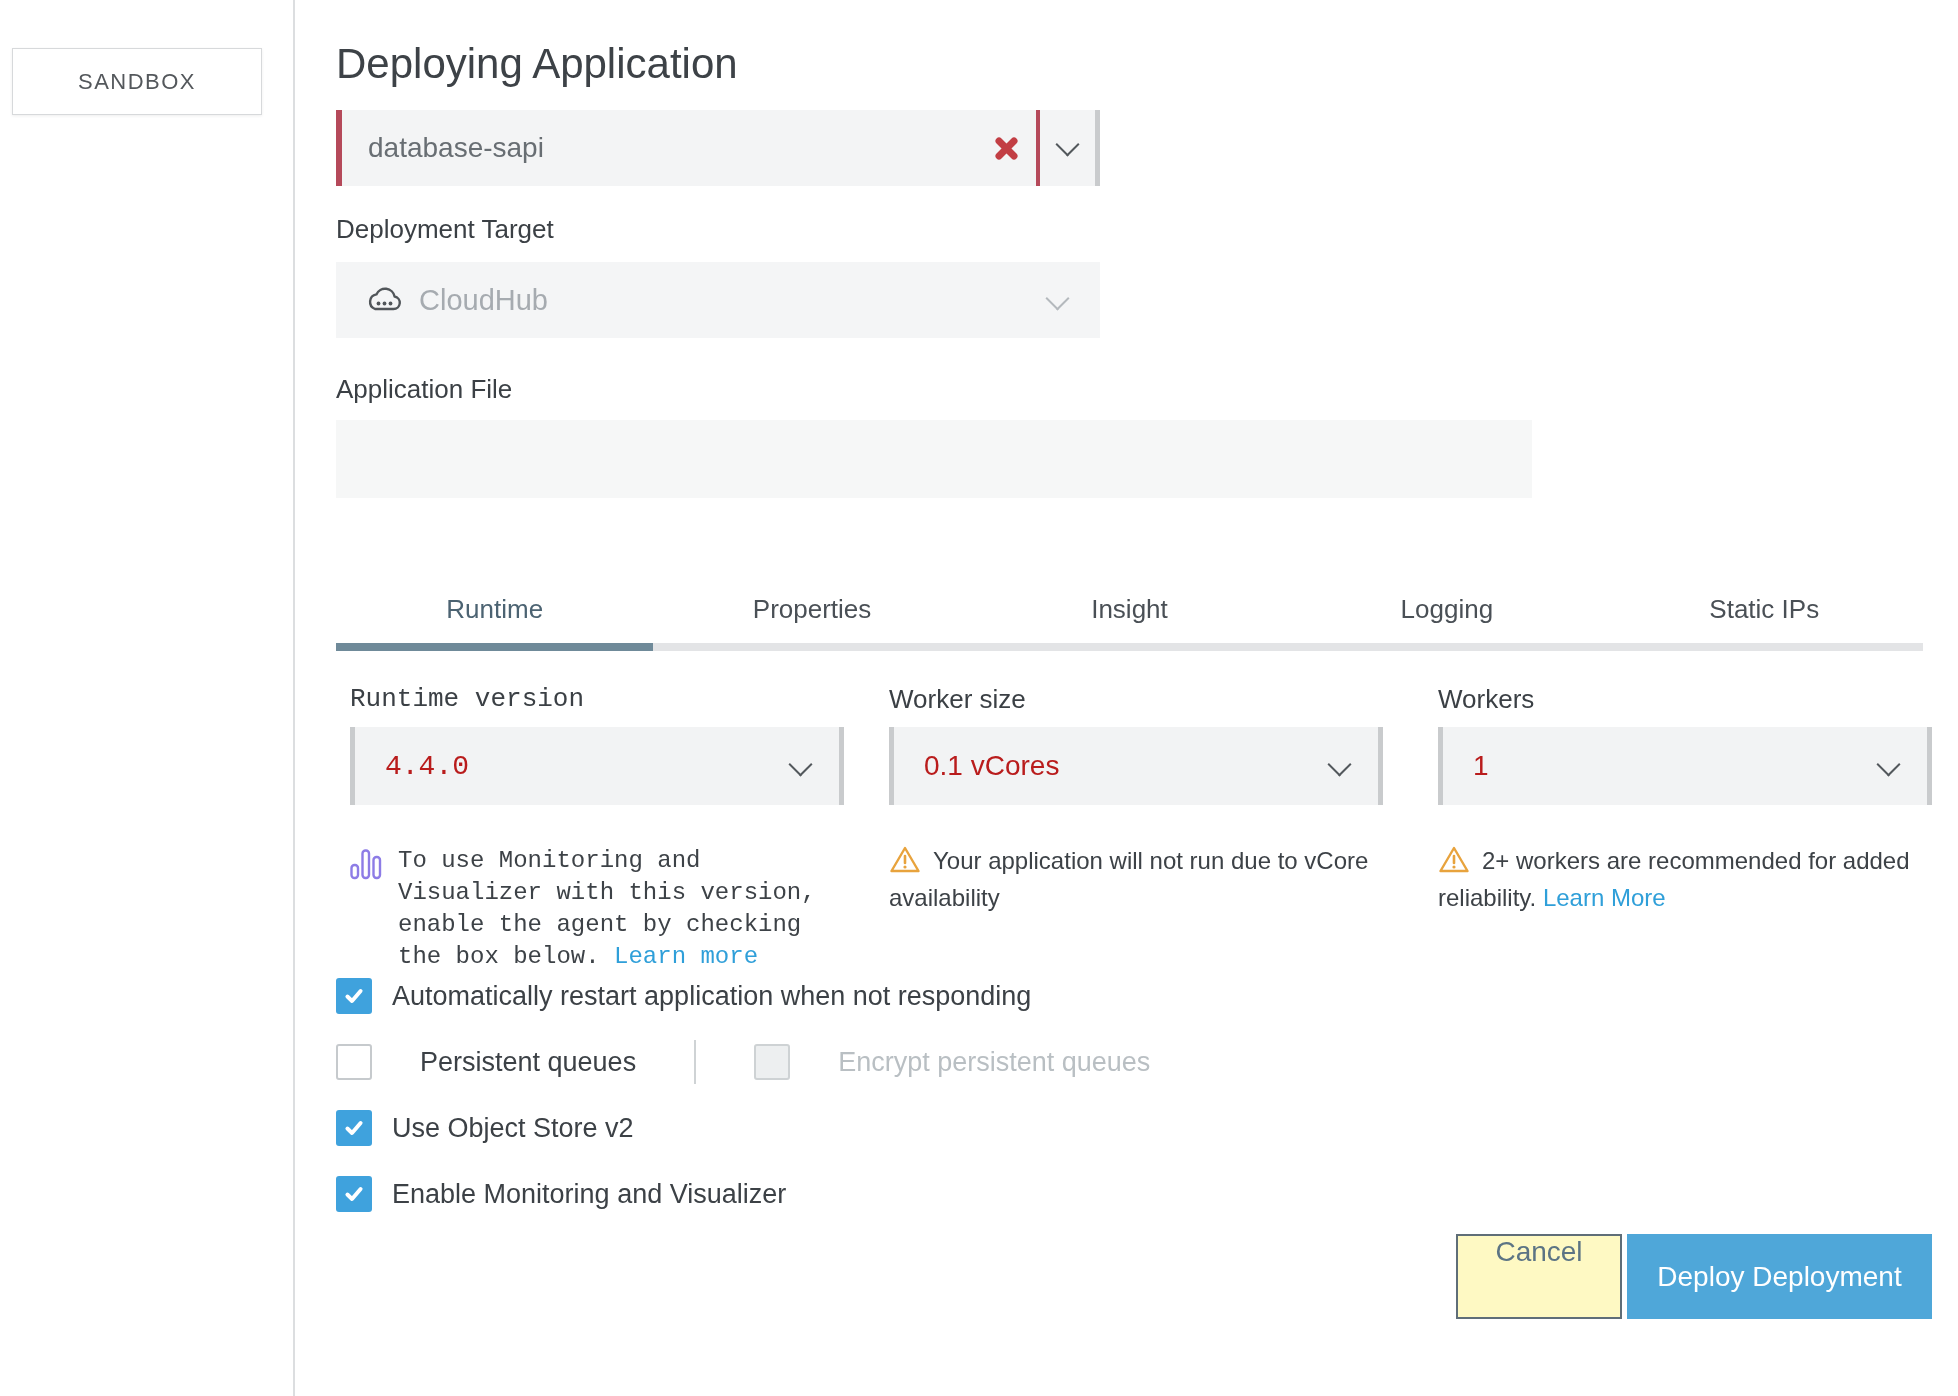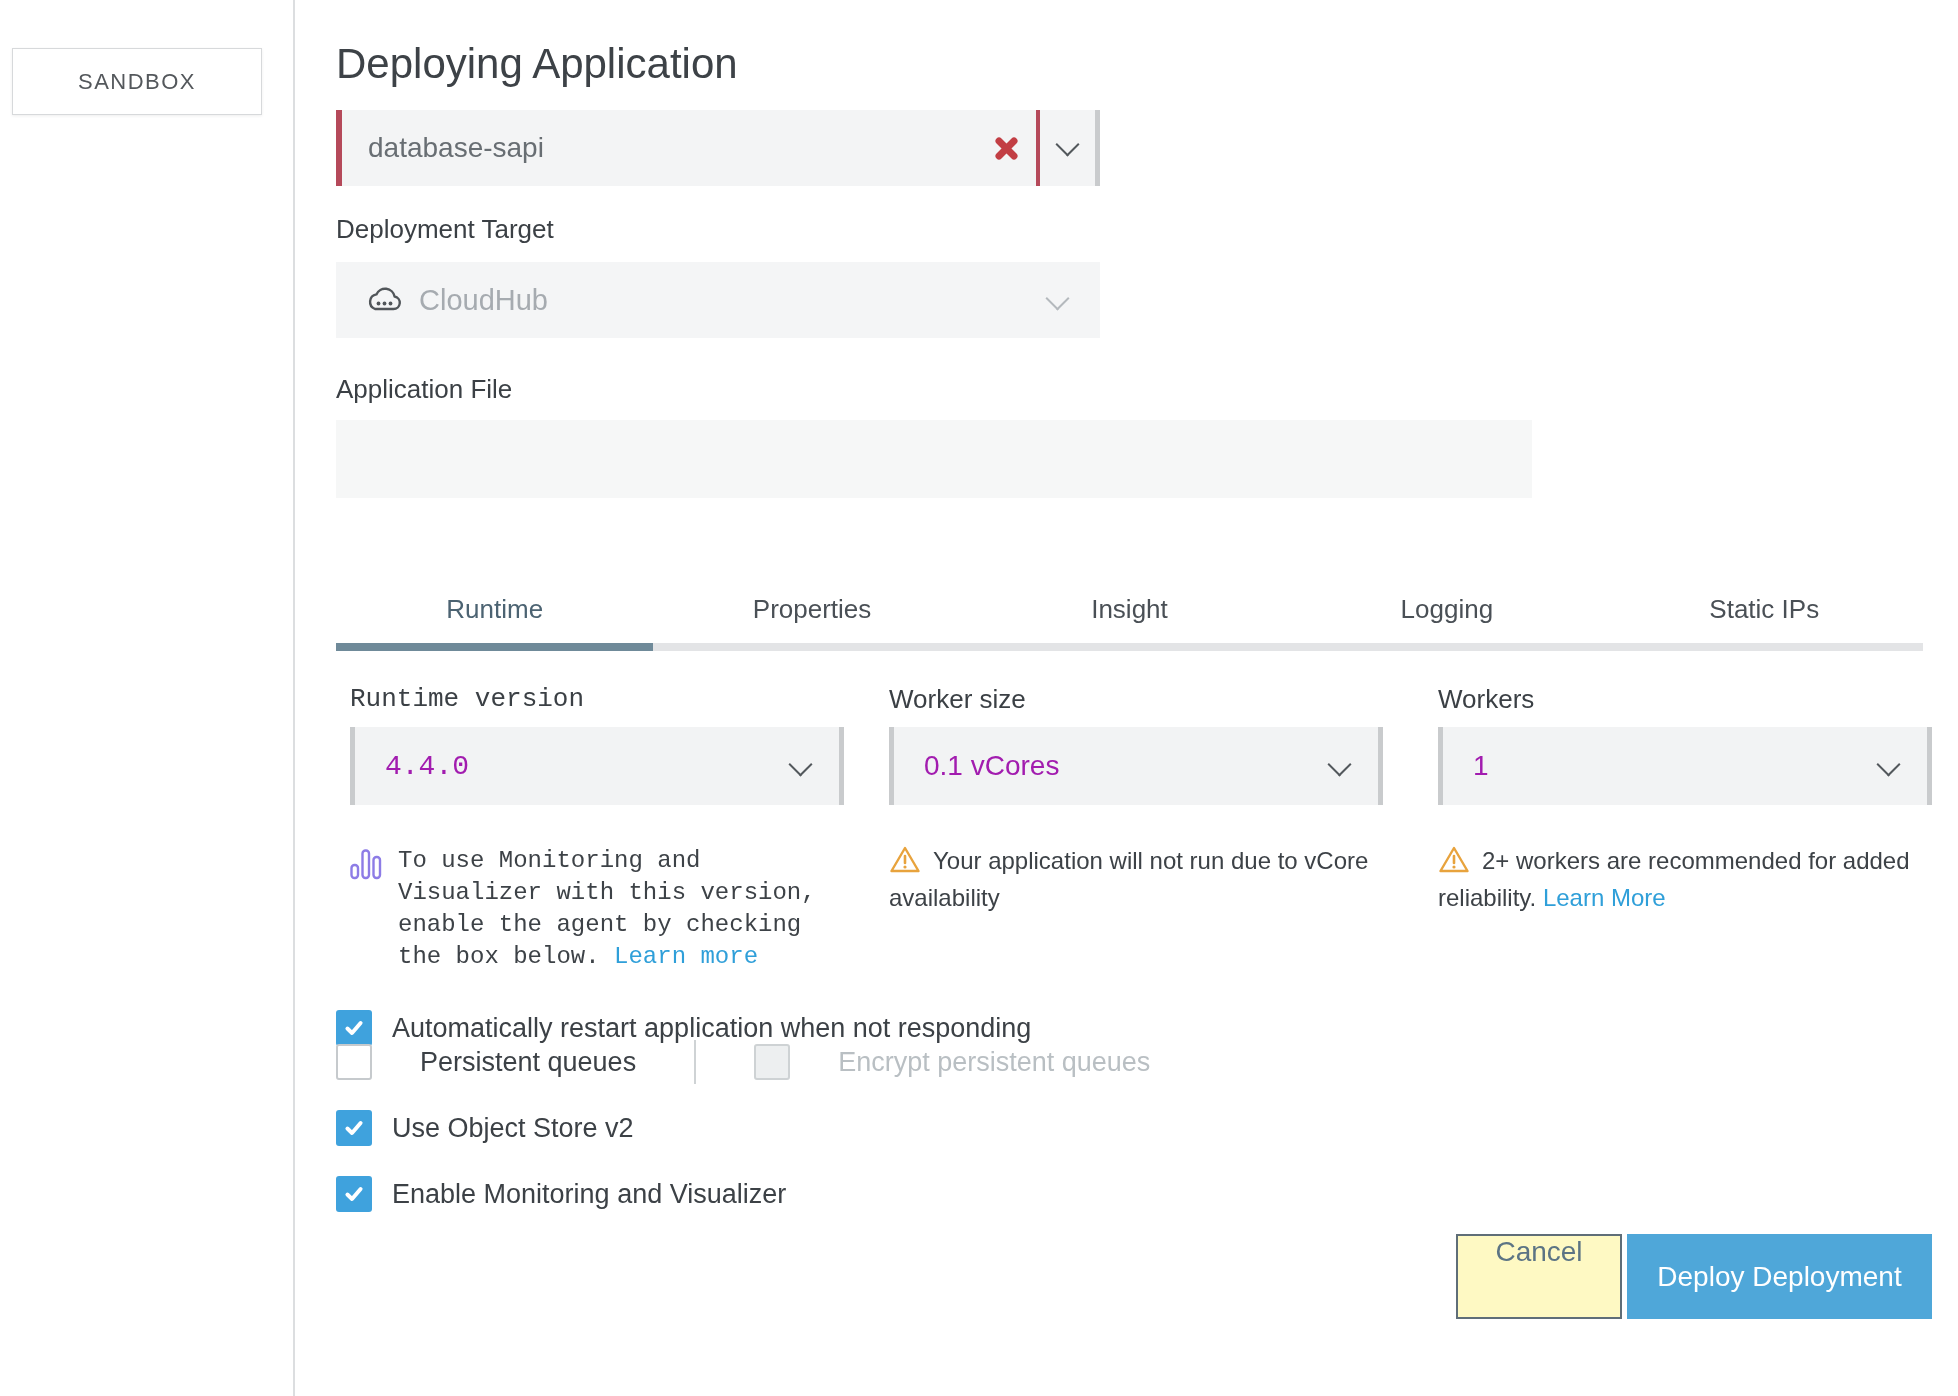--- a/index.html
+++ b/index.html
@@ -58,21 +58,21 @@
   .tab-track{left:336px;top:643px;width:1587px;height:8px;background:#e3e4e6;}
   .tab-track .active-seg{width:20%;height:8px;background:#6f8a99;}
 
   
   .col1{left:350px;font-family:Liberation Mono, monospace;} .col2{left:889px;} .col3{left:1438px;}
   .col-label{top:684px;width:494px;}
   .select{
     top:727px;width:494px;height:78px;background:#f2f3f4;box-sizing:border-box;
     border-left:5px solid #c9cbcd;border-right:5px solid #c9cbcd;
     display:flex;align-items:center;padding-left:30px;position:absolute;
-    font-size:28px;color:#a21caf;
+    font-size:28px;color:#b91c1c;
   }
   .select .chev{position:absolute;right:30px;top:37px;}
 
   
   .note{top:845px;width:500px;font-size:24px;line-height:32px;color:#3d4247;}
   .note .icon-inline{display:inline-block;vertical-align:-5px;margin-right:12px;}
   .note-flex{display:flex;gap:16px;}
   .link{color:#2f9fd9;cursor:pointer;}
 
   
@@ -194,21 +194,21 @@
 <div class="abs note col3">
   <span class="icon-inline">
     <svg width="32" height="29" viewBox="0 0 32 29">
       <path d="M16 3 L29.5 26 H2.5 Z" fill="none" stroke="#e8a33d" stroke-width="2.4" stroke-linejoin="round"></path>
       <line x1="16" y1="11" x2="16" y2="18" stroke="#e8a33d" stroke-width="2.6" stroke-linecap="round"></line>
       <circle cx="16" cy="22" r="1.6" fill="#e8a33d"></circle>
     </svg>
   </span><span>2+ workers are recommended for added reliability. </span><span class="link">Learn More</span>
 </div>
 
-<div class="abs cb-row" style="top:978px;margin-top:32px;">
+<div class="abs cb-row" style="top:978px;">
   <span class="cb checked">
     <svg width="22" height="22" viewBox="0 0 20 20">
       <polyline points="4,10.5 8.2,14.5 16,5.5" fill="none" stroke="#ffffff" stroke-width="3.6" stroke-linecap="round" stroke-linejoin="round"></polyline>
     </svg>
   </span>
   <span class="cb-label">Automatically restart application when not responding</span>
 </div>
 
 <div class="abs cb-row" style="top:1044px;gap:28px;">
   <span class="cb unchecked"></span>

